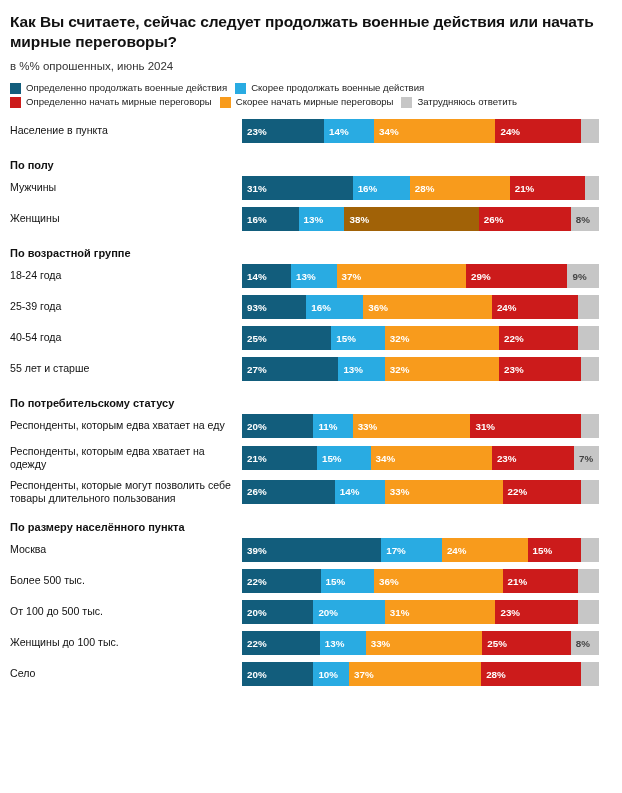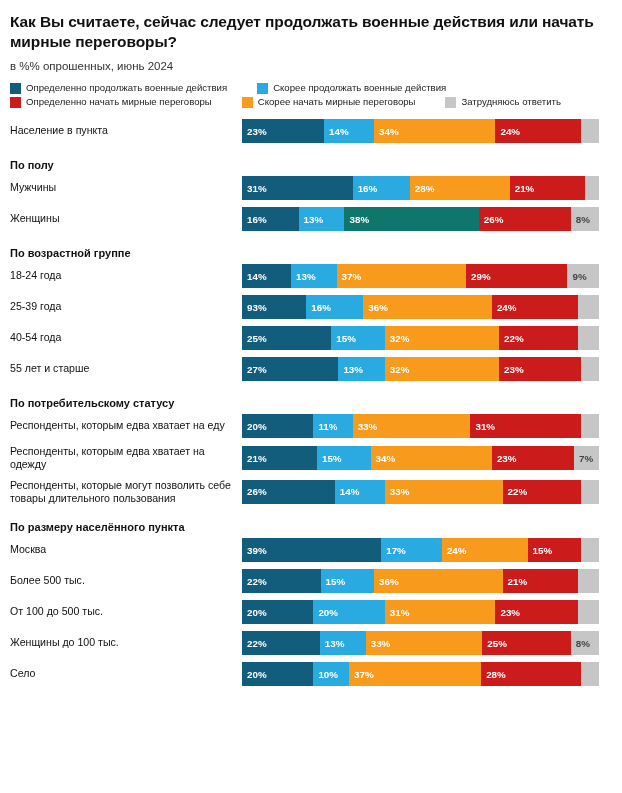--- a/index.html
+++ b/index.html
@@ -26,21 +26,21 @@
     letter-spacing: -0.1px;
   }
   .subtitle {
     font-size: 11.5px;
     color: #333333;
     margin: 0 0 9px 0;
   }
   .legend {
     display: flex;
     flex-wrap: wrap;
-    gap: 0px 30px;
+    gap: 0px 8px;
     margin-bottom: 10px;
     line-height: 1.45;
     text-align: center;
   }
   .legend-item {
     display: flex;
     align-items: center;
     font-size: 9.6px;
     color: #222222;
     white-space: nowrap;
@@ -142,21 +142,21 @@
           <div class="seg" style="background: rgb(248, 155, 28); width: 28%;">28%</div>
           <div class="seg" style="background: rgb(204, 27, 27); width: 21%;">21%</div>
           <div class="seg dark-text" style="background: rgb(198, 198, 198); width: 4%;"></div>
         </div>
       </div>
       <div class="row">
         <div class="row-label">Женщины</div>
         <div class="bar">
           <div class="seg" style="background: rgb(18, 93, 124); width: 15.8416%;">16%</div>
           <div class="seg" style="background: rgb(41, 171, 226); width: 12.8713%;">13%</div>
-          <div class="seg" style="background: #0f766e; width: 37.6238%; text-align: right;">38%</div>
+          <div class="seg" style="background: #a16207; width: 37.6238%; text-align: right;">38%</div>
           <div class="seg" style="background: rgb(204, 27, 27); width: 25.7426%;">26%</div>
           <div class="seg dark-text" style="background: rgb(198, 198, 198); width: 7.92079%;">8%</div>
         </div>
       </div>
       <div class="group-header">По возрастной группе</div>
       <div class="row">
         <div class="row-label">18-24 года</div>
         <div class="bar">
           <div class="seg" style="background: rgb(18, 93, 124); width: 13.7255%;">14%</div>
           <div class="seg" style="background: rgb(41, 171, 226); width: 12.7451%;">13%</div>

